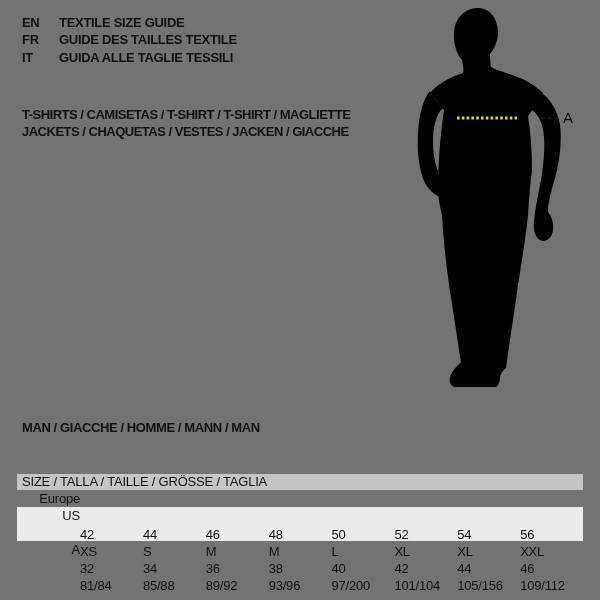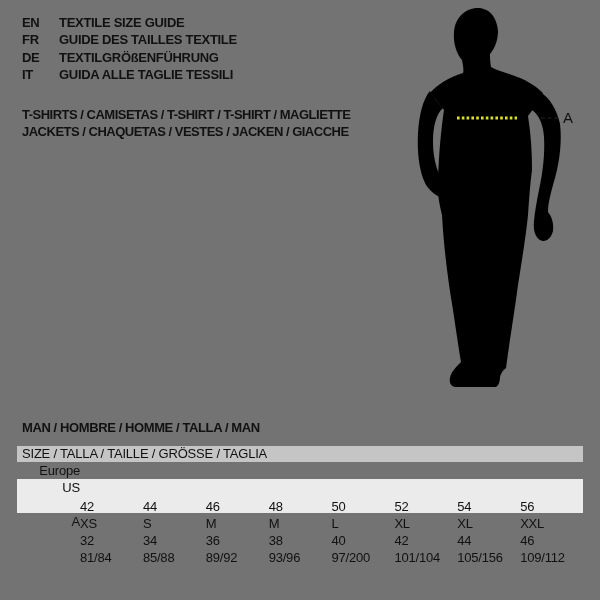--- a/index.html
+++ b/index.html
@@ -14,41 +14,38 @@
   
   .category-lines{position:absolute;left:22px;top:106px;font-size:13px;font-weight:bold;
     line-height:17.4px;letter-spacing:-0.5px;white-space:nowrap;}
   
   .figure{position:absolute;left:390px;top:0px;width:210px;height:400px;}
   .figure text{font-family:"Liberation Sans",sans-serif;}
   
   .section-title{position:absolute;left:22px;top:420px;font-size:13px;font-weight:bold;letter-spacing:-0.4px;white-space:nowrap;}
   
   .size-table{position:absolute;left:17px;top:446px;width:566px;font-size:13px;letter-spacing:-0.2px;}
-  .t-header{height:16px;line-height:16px;padding-left:5px;font-size:13px;}
+  .t-header{height:16px;line-height:16px;padding-left:5px;font-size:13px;margin-top:28px;}
   .t-row{display:flex;height:17px;line-height:17px;}
   .t-label{width:63px;padding-left:5px;box-sizing:border-box;text-align:right;}
   .t-cell{flex:1;text-align:left;margin-top:36px;}
   
   .footnote{position:absolute;left:22px;top:549px;font-size:12.5px;font-weight:bold;letter-spacing:-0.3px;white-space:nowrap;}
 </style>
 </head>
 <body>
 
 <div class="canvas">
 
   <div class="lang-list">
     <div class="lang-row">
       <span class="lang-code">EN</span><span>TEXTILE SIZE GUIDE</span>
     </div>
     <div class="lang-row">
       <span class="lang-code">FR</span><span>GUIDE DES TAILLES TEXTILE</span>
-    </div>
-    <div class="lang-row">
-      <span class="lang-code">DE</span><span>TEXTILGRÖßENFÜHRUNG</span>
     </div>
     <div class="lang-row">
       <span class="lang-code">IT</span><span>GUIDA ALLE TAGLIE TESSILI</span>
     </div>
   </div>
 
   <div class="category-lines">
     <div>T-SHIRTS / CAMISETAS / T-SHIRT / T-SHIRT / MAGLIETTE</div>
     <div>JACKETS / CHAQUETAS / VESTES / JACKEN / GIACCHE</div>
   </div>
@@ -106,21 +103,21 @@
       C 153 124 149 115 142 110
       C 144 102 146 96 150 92 Z"></path>
 
     <line x1="67" y1="118" x2="127" y2="118" stroke="#dce32a" stroke-width="3.2" stroke-dasharray="2.6 2.2"></line>
 
     <line x1="151" y1="118" x2="169" y2="118" stroke="#111111" stroke-width="2" stroke-dasharray="4 2.5"></line>
 
     <text x="173" y="123" font-size="15" fill="#111111">A</text>
   </svg>
 
-  <div class="section-title">MAN / HOMBRE / HOMME / TALLA / MAN</div>
+  <div class="section-title">MAN / GIACCHE / HOMME / MANN / MAN</div>
 
   <div class="size-table">
     <div class="t-header" style="background:#c5c5c5;">SIZE / TALLA / TAILLE / GRÖSSE / TAGLIA</div>
 
     <div class="t-row">
       <div class="t-label">Europe</div>
       <div class="t-cell">42</div>
       <div class="t-cell">44</div>
       <div class="t-cell">46</div>
       <div class="t-cell">48</div>

